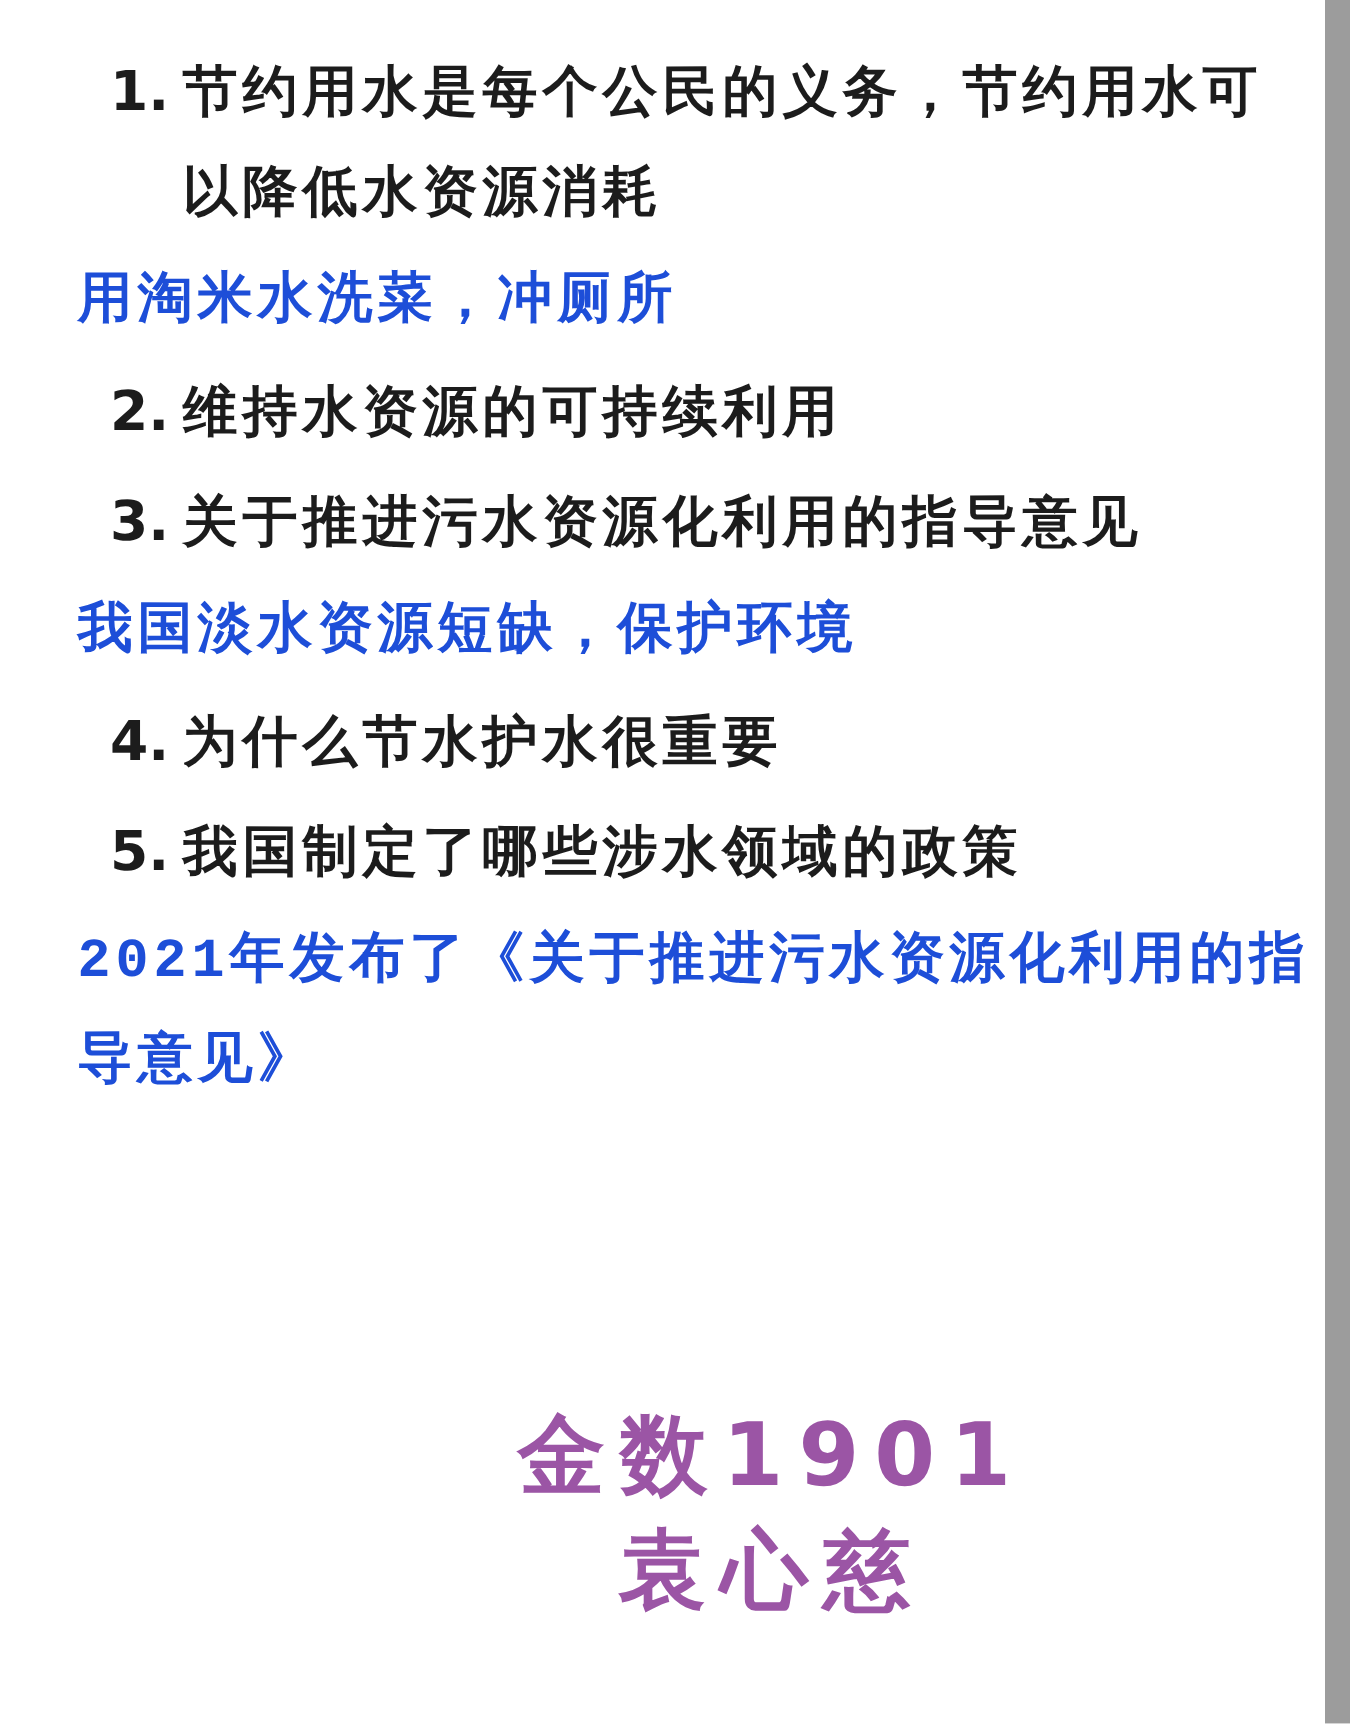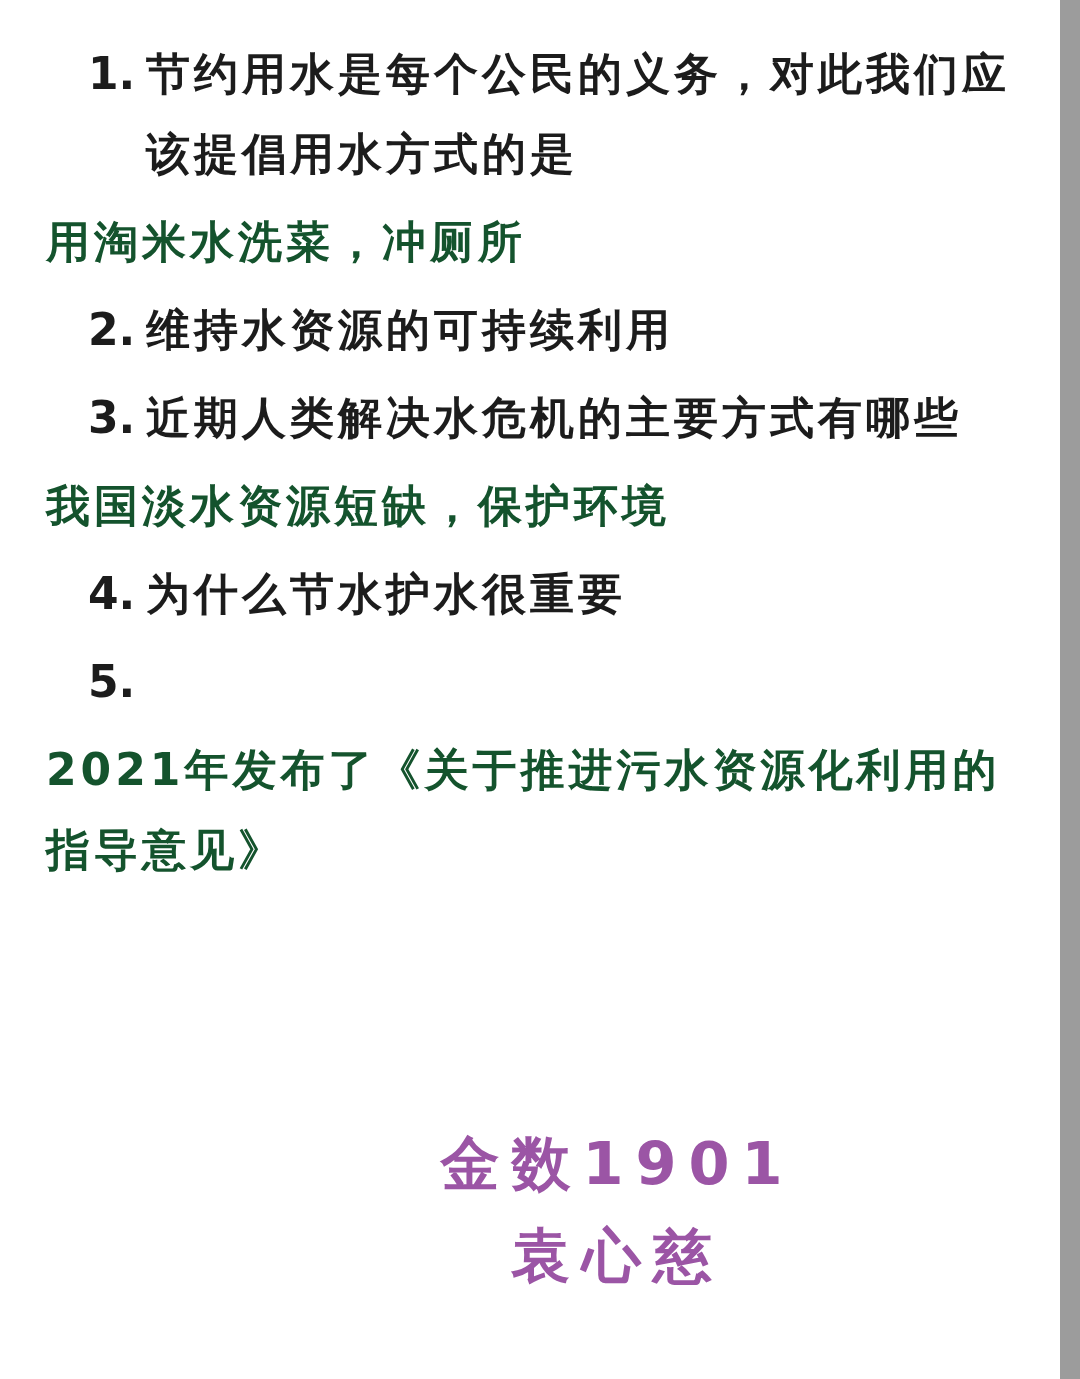--- a/index.html
+++ b/index.html
@@ -35,40 +35,41 @@
   }
   .q-num {
     flex: 0 0 58px;
     letter-spacing: 0;
   }
   .q-text {
     flex: 0 1 auto;
     max-width: 872px;
   }
   .answer {
-    margin-left: 46px;
+    margin-left: 62px;
     margin-top: 8px;
     margin-bottom: 8px;
     max-width: 990px;
-    color: #14532d;
+    color: #1d4ed8;
     font-size: 44px;
     font-weight: 600;
     line-height: 80px;
     letter-spacing: 4px;
+    font-family: Liberation Mono, monospace;
   }
   .signature {
     position: absolute;
     top: 1118px;
     left: 0;
     width: 100%;
     box-sizing: border-box;
     padding-left: 155px;
     text-align: center;
     color: #9b55a5;
-    font-size: 59px;
+    font-size: 70px;
     font-weight: 600;
     line-height: 92px;
     letter-spacing: 12px;
   }
   .scrollbar {
     position: absolute;
     top: 0;
     right: 0;
     width: 20px;
     height: 100%;
@@ -76,42 +77,43 @@
   }
 </style>
 </head>
 <body>
 
 <div class="page">
   <div class="content">
 
     <div class="question">
       <span class="q-num">1.</span>
-      <span class="q-text">节约用水是每个公民的义务，对此我们应该提倡用水方式的是</span>
+      <span class="q-text">节约用水是每个公民的义务，节约用水可以降低水资源消耗</span>
     </div>
     <div class="answer">用淘米水洗菜，冲厕所</div>
 
     <div class="question">
       <span class="q-num">2.</span>
       <span class="q-text">维持水资源的可持续利用</span>
     </div>
 
     <div class="question">
       <span class="q-num">3.</span>
-      <span class="q-text">近期人类解决水危机的主要方式有哪些</span>
+      <span class="q-text">关于推进污水资源化利用的指导意见</span>
     </div>
     <div class="answer">我国淡水资源短缺，保护环境</div>
 
     <div class="question">
       <span class="q-num">4.</span>
       <span class="q-text">为什么节水护水很重要</span>
     </div>
 
     <div class="question">
       <span class="q-num">5.</span>
+      <span class="q-text">我国制定了哪些涉水领域的政策</span>
     </div>
     <div class="answer">2021年发布了《关于推进污水资源化利用的指导意见》</div>
 
   </div>
 
   <div class="signature">
     <div>金数1901</div>
     <div>袁心慈</div>
   </div>
 

